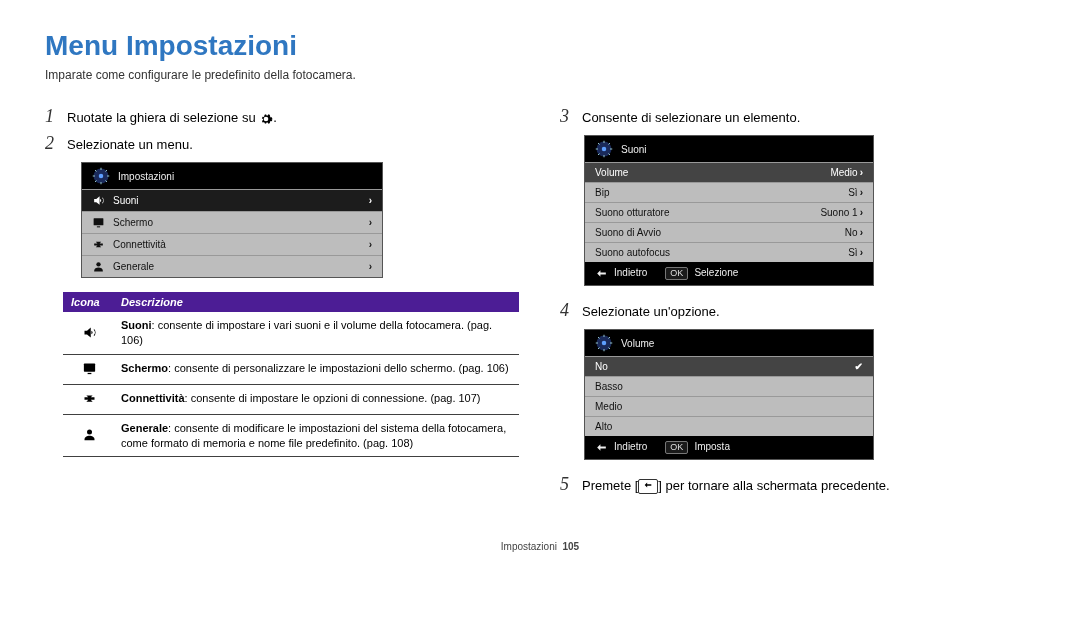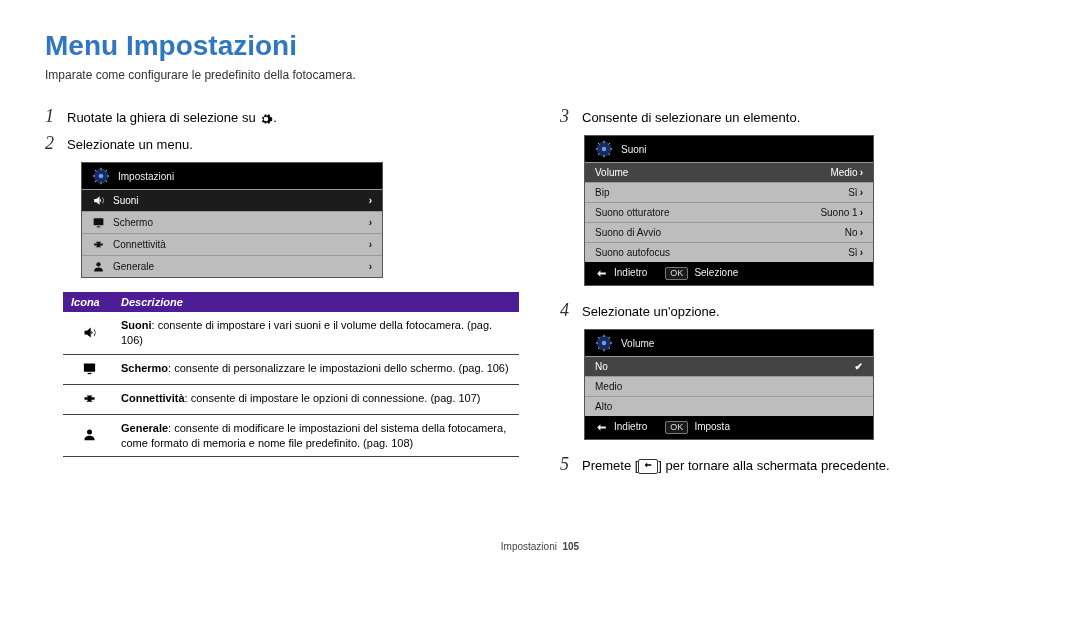--- a/index.html
+++ b/index.html
@@ -272,20 +272,24 @@
               <use href="#i-dial"></use>
             </svg>
           <span>Volume</span>
         </div>
         <div class="cam-list">
           <div class="cam-row selected light">
             <span>No</span>
             <span class="check">✔</span>
           </div>
           <div class="cam-row">
+              <span>Basso</span>
+              <span></span>
+            </div>
+          <div class="cam-row">
               <span>Medio</span>
               <span></span>
             </div>
           <div class="cam-row">
               <span>Alto</span>
               <span></span>
             </div>
         </div>
         <div class="cam-footer">
           <span class="btn">

